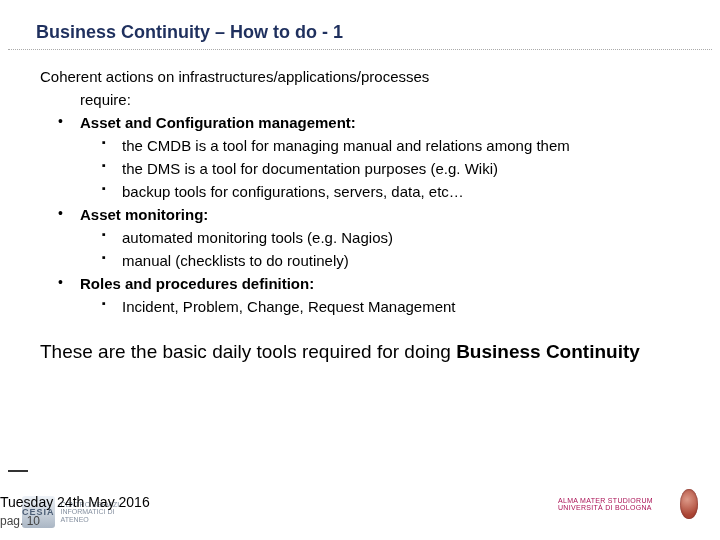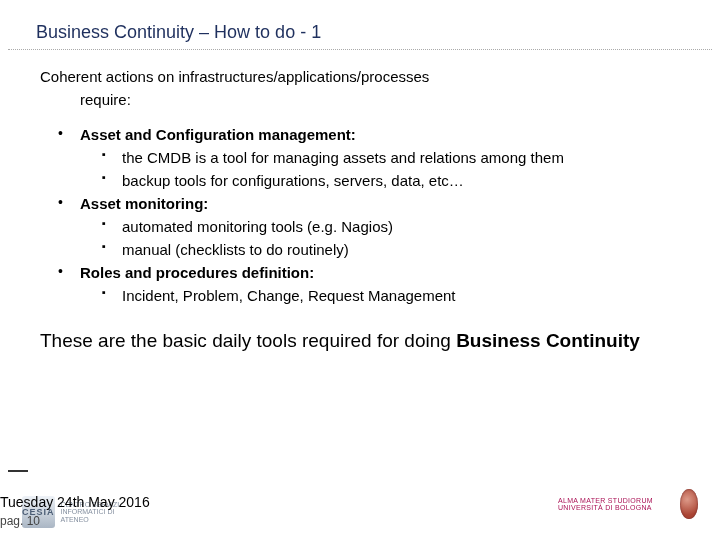--- a/index.html
+++ b/index.html
@@ -4,21 +4,21 @@
 <style>
   * { box-sizing: border-box; margin: 0; padding: 0; }
   body {
     width: 720px; height: 540px;
     font-family: Verdana, Geneva, sans-serif;
     background: #fff;
     color: #000;
     position: relative;
   }
   .title {
-    font-weight: normal;
+    font-weight: bold;
     font-size: 18px;
     color: #1f305e;
     padding: 22px 28px 6px 28px;
     border-bottom: 1px dotted #aaa;
     margin: 0 8px;
   }
   .content {
     padding: 16px 48px 0 40px;
     font-size: 15px;
     color: #000;
@@ -27,21 +27,21 @@
   .intro {
     margin-bottom: 2px;
     padding-left: 0;
   }
   .intro-line2 {
     padding-left: 40px;
   }
   ul.level1 {
     list-style: none;
     padding-left: 18px;
-    margin-top: 14px;
+    margin-top: 2px;
   }
   ul.level1 > li {
     position: relative;
     padding-left: 22px;
     margin-bottom: 2px;
   }
   ul.level1 > li::before {
     content: "•";
     position: absolute;
     left: 0; top: 0;
@@ -119,21 +119,22 @@
 <div class="title">Business Continuity – How to do - 1</div>
 
 <div class="content">
   <div class="intro">Coherent actions on infrastructures/applications/processes</div>
   <div class="intro-line2">require:</div>
 
   <ul class="level1">
     <li>
       <span class="li-label">Asset and Configuration management:</span>
       <ul class="level2">
-        <li>the CMDB is a tool for managing assets and relations among them</li>
+        <li>the CMDB is a tool for managing manual and relations among them</li>
+        <li>the DMS is a tool for documentation purposes (e.g. Wiki)</li>
         <li>backup tools for configurations, servers, data, etc…</li>
       </ul>
     </li>
     <li>
       <span class="li-label">Asset monitoring:</span>
       <ul class="level2">
         <li>automated monitoring tools (e.g. Nagios)</li>
         <li>manual (checklists to do routinely)</li>
       </ul>
     </li>

